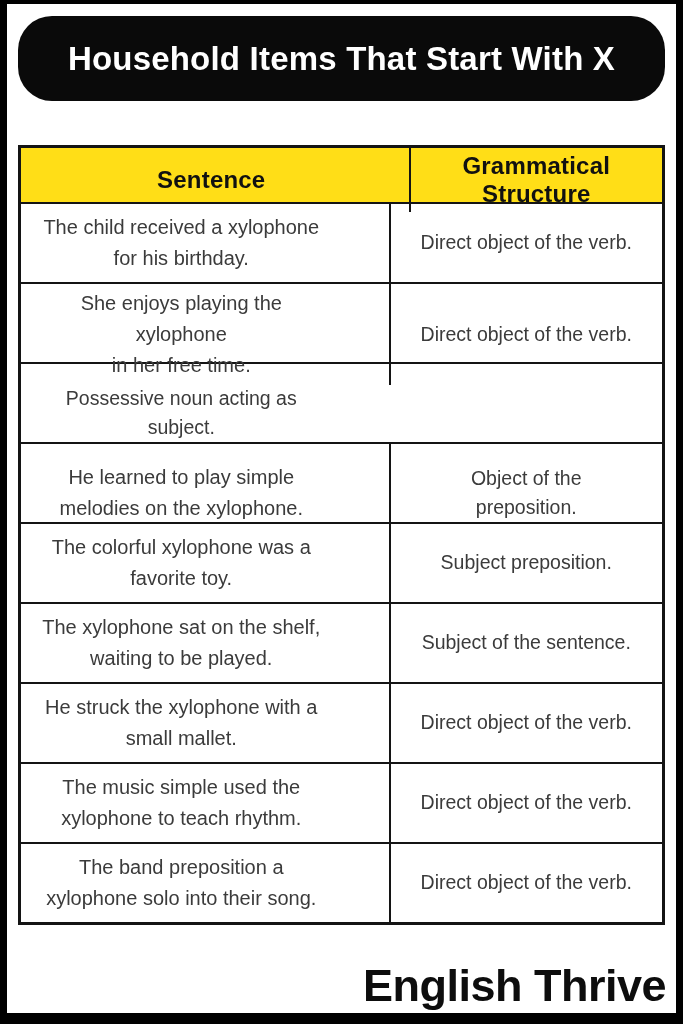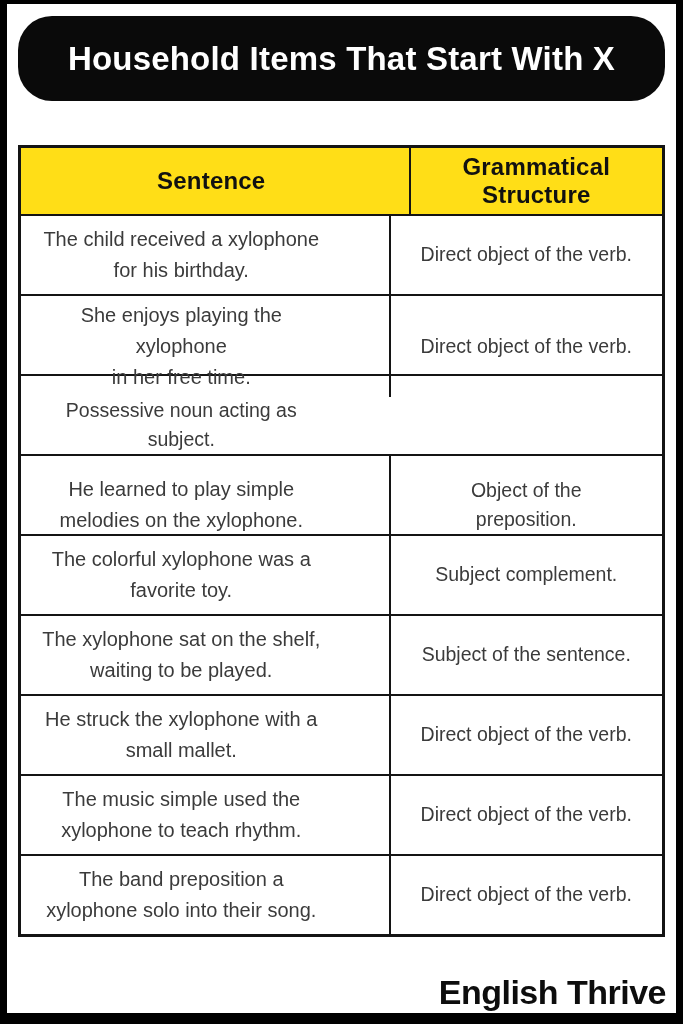--- a/index.html
+++ b/index.html
@@ -53,21 +53,21 @@
   .cell {
     display: flex;
     align-items: center;
     justify-content: center;
     text-align: center;
     white-space: pre-line;
     padding: 4px 14px;
   }
   .cell + .cell { border-left: 2px solid #141414; margin-left: 47px; }
 
-  .header-row { height: 66px; background: #FFDE17; padding-left: 40px; }
+  .header-row { height: 54px; background: #FFDE17; padding-left: 40px; }
   .header-row .cell {
     font-size: 24px;
     font-weight: bold;
     color: #111111;
     letter-spacing: 0.2px;
   }
 
   .data-row { height: 80px; }
   .sentence-cell {
     font-size: 20px;
@@ -79,21 +79,21 @@
     font-size: 19.5px;
     color: #3b3b3b;
     line-height: 1.5;
     padding: 20px 30px;
   }
 
   .brand {
     position: absolute;
     right: 10px;
     bottom: 1px;
-    font-size: 34px;
+    font-size: 45px;
     font-weight: bold;
     color: #0d0d0d;
     letter-spacing: -0.5px;
     white-space: nowrap;
     text-align: right;
   }
 </style>
 </head>
 <body>
 
@@ -130,21 +130,21 @@
 
       <div class="row data-row">
         <div class="cell sentence-cell">He learned to play simple
 melodies on the xylophone.</div>
         <div class="cell structure-cell">Object of the preposition.</div>
       </div>
 
       <div class="row data-row">
         <div class="cell sentence-cell">The colorful xylophone was a
 favorite toy.</div>
-        <div class="cell structure-cell">Subject complement.</div>
+        <div class="cell structure-cell">Subject preposition.</div>
       </div>
 
       <div class="row data-row">
         <div class="cell sentence-cell">The xylophone sat on the shelf,
 waiting to be played.</div>
         <div class="cell structure-cell">Subject of the sentence.</div>
       </div>
 
       <div class="row data-row">
         <div class="cell sentence-cell">He struck the xylophone with a

